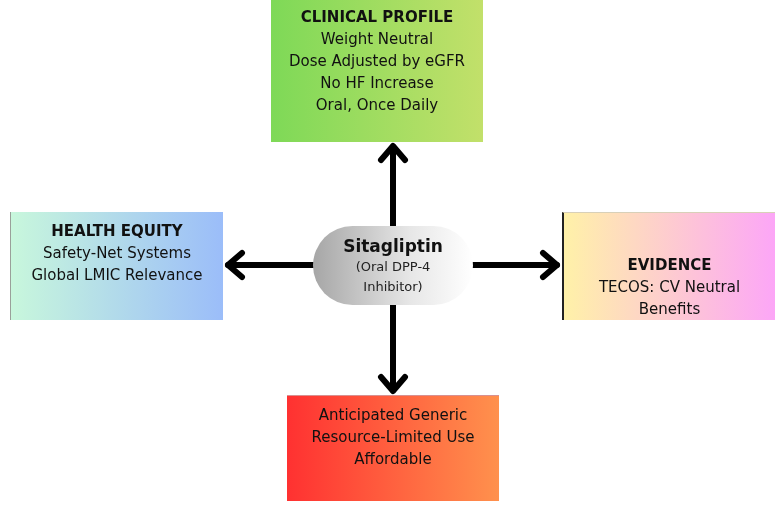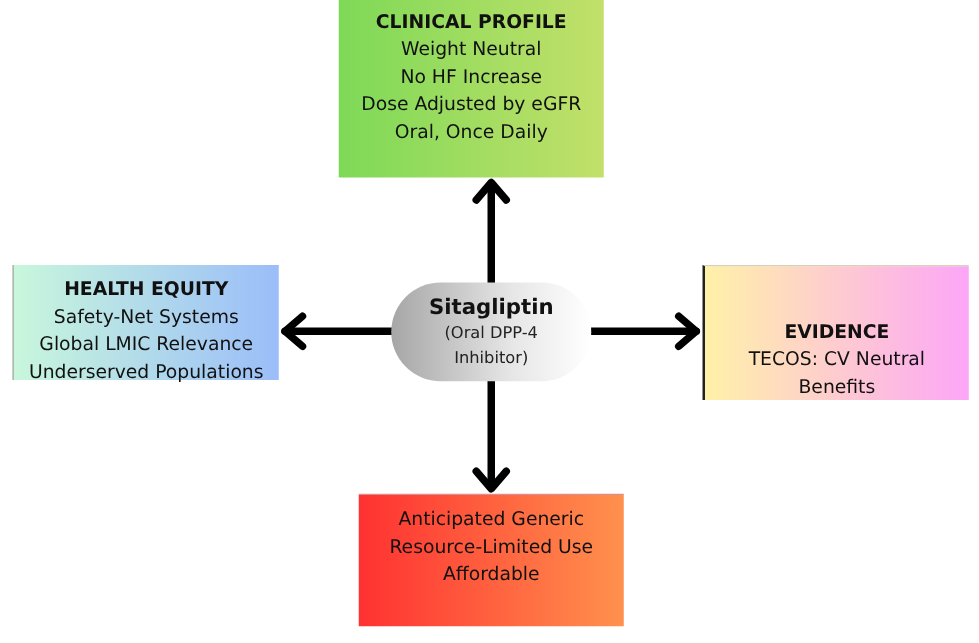--- a/index.html
+++ b/index.html
@@ -5,21 +5,21 @@
     html, body { margin: 0; padding: 0; background: #ffffff; }
     body { width: 783px; height: 514px; position: relative; overflow: hidden;
            font-family: "DejaVu Sans", "Liberation Sans", sans-serif; color: #111; }
     .box { position: absolute; box-sizing: border-box; text-align: center;
            display: flex; flex-direction: column; align-items: center; justify-content: center; }
     .box .title { font-weight: bold; font-size: 15px; line-height: 22px; letter-spacing: 0; }
     .box .line { font-size: 15px; line-height: 22px; white-space: nowrap; }
     #clinical { left: 271px; top: 0; width: 212px; height: 142px;
                 background: linear-gradient(90deg, #7ed957 0%, #c2e06a 100%);
                 justify-content: flex-start; padding-top: 6px; }
-    #equity { left: 10px; top: 212px; width: 213px; height: 92px;
+    #equity { left: 10px; top: 212px; width: 213px; height: 108px;
               background: linear-gradient(90deg, #c8f7dc 0%, #9bbdf9 100%);
               border-left: 1px solid #9aa09a; justify-content: flex-start; padding-top: 8px; }
     #evidence { left: 562px; top: 212px; width: 213px; height: 108px;
                 background: linear-gradient(90deg, #fff1a8 0%, #fca6f7 100%);
                 border-left: 2px solid #222; border-top: 1px solid #d8d0b8;
                 justify-content: flex-end; padding-top: 8px; }
     #cost { left: 287px; top: 395px; width: 212px; height: 106px;
             background: linear-gradient(90deg, #ff3131 0%, #ff914d 100%);
             border-top: 1px solid #d89090; justify-content: flex-start; padding-top: 8px; }
     #center { left: 313px; top: 226px; width: 160px; height: 79px; border-radius: 40px;
@@ -49,30 +49,29 @@
     <g>
       <line x1="393" y1="305" x2="393" y2="390"></line>
       <polyline points="381,377 393,391 405,377"></polyline>
     </g>
   </g>
 </svg>
 
 <div class="box" id="clinical">
   <div class="title">CLINICAL PROFILE</div>
   <div class="line">Weight Neutral</div>
+  <div class="line">Dose Adjusted by eGFR</div>
   <div class="line">No HF Increase</div>
-  <div class="line">Dose Adjusted by eGFR</div>
   <div class="line">Oral, Once Daily</div>
 </div>
 
 <div class="box" id="equity">
   <div class="title">HEALTH EQUITY</div>
   <div class="line">Safety-Net Systems</div>
   <div class="line">Global LMIC Relevance</div>
-  <div class="line">Underserved Populations</div>
 </div>
 
 <div class="box" id="evidence">
   <div class="title">EVIDENCE</div>
   <div class="line">TECOS: CV Neutral</div>
   <div class="line">Benefits</div>
 </div>
 
 <div class="box" id="cost">
   <div class="line">Anticipated Generic</div>

